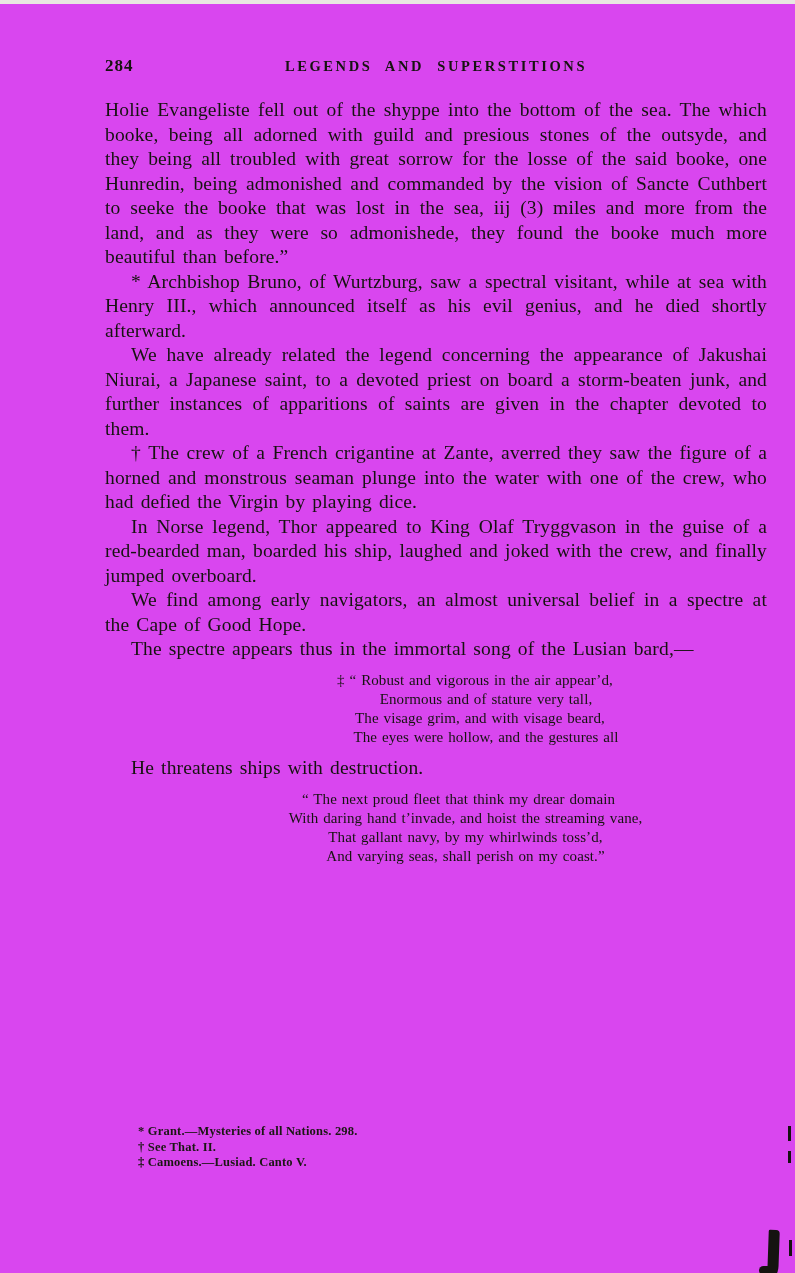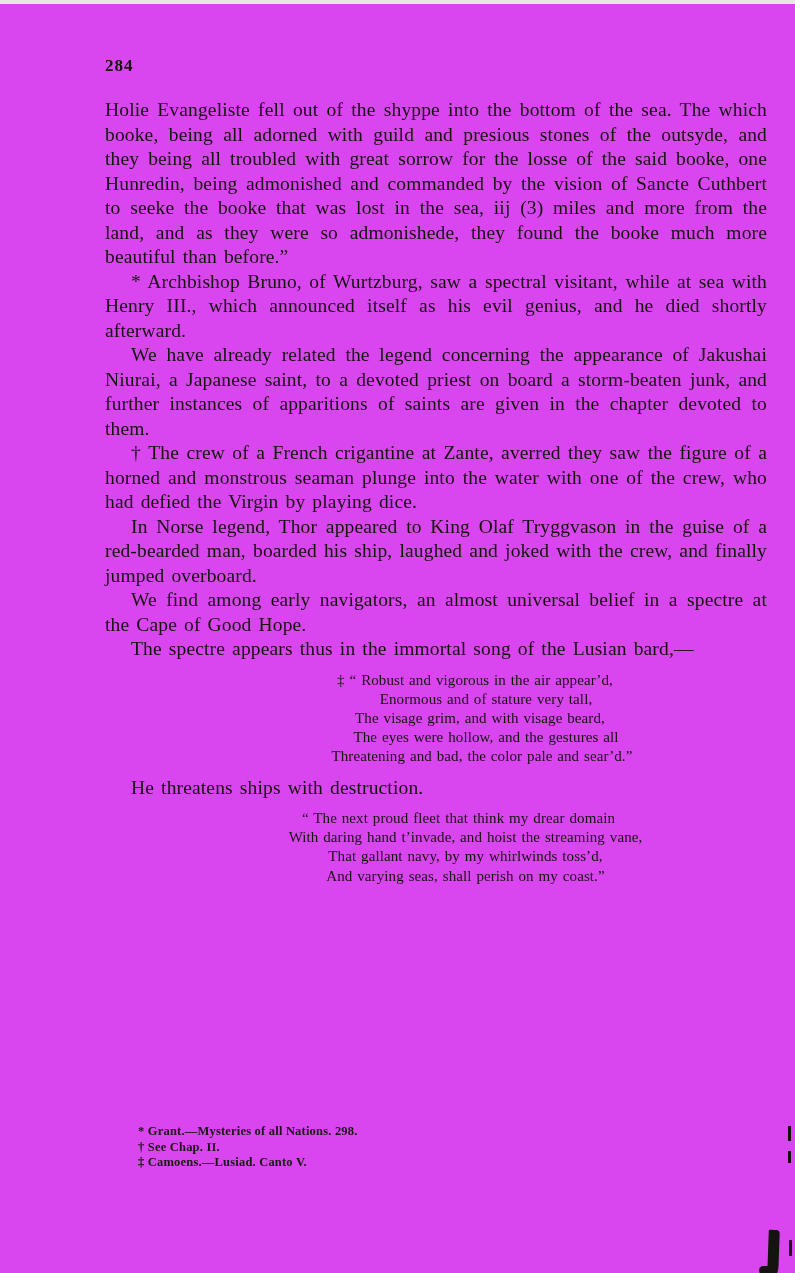--- a/index.html
+++ b/index.html
@@ -66,53 +66,53 @@
     border-radius:6px 0 0 6px;
   }
 </style>
 </head>
 <body>
 
 <div class="sheet">
 
   <div class="page-header">
     <span class="pagenum">284</span>
+    <span class="runhead">LEGENDS AND SUPERSTITIONS</span>
   </div>
 
   <div class="textcol">
     <p class="noindent">Holie Evangeliste fell out of the shyppe into the bottom of the sea.  The which booke, being all adorned with guild and presious stones of the outsyde, and they being all troubled with great sorrow for the losse of the said booke, one Hunredin, being admonished and commanded by the vision of Sancte Cuthbert to seeke the booke that was lost in the sea, iij (3) miles and more from the land, and as they were so admonishede, they found the booke much more beautiful than before.”</p>
     <p>* Archbishop Bruno, of Wurtzburg, saw a spectral visitant, while at sea with Henry III., which announced itself as his evil genius, and he died shortly afterward.</p>
     <p>We have already related the legend concerning the appearance of Jakushai Niurai, a Japanese saint, to a devoted priest on board a storm-beaten junk, and further instances of apparitions of saints are given in the chapter devoted to them.</p>
     <p>† The crew of a French crigantine at Zante, averred they saw the figure of a horned and monstrous seaman plunge into the water with one of the crew, who had defied the Virgin by playing dice.</p>
     <p>In Norse legend, Thor appeared to King Olaf Tryggvason in the guise of a red-bearded man, boarded his ship, laughed and joked with the crew, and finally jumped overboard.</p>
     <p>We find among early navigators, an almost universal belief in a spectre at the Cape of Good Hope.</p>
     <p>The spectre appears thus in the immortal song of the Lusian bard,—</p>
 
     <div class="verse verse1">
       <div class="vl">‡ “ Robust and vigorous in the air appear’d,</div>
       <div class="vl">Enormous and of stature very tall,</div>
       <div class="vl">The visage grim, and with visage beard,</div>
       <div class="vl">The eyes were hollow, and the gestures all</div>
-      <div class="vl">Threatening and bad, the color pale and sear’d.”</div>
     </div>
 
     <p>He threatens ships with destruction.</p>
 
     <div class="verse verse2">
       <div class="vl">“ The next proud fleet that think my drear domain</div>
       <div class="vl">With daring hand t’invade, and hoist the streaming vane,</div>
       <div class="vl">That gallant navy, by my whirlwinds toss’d,</div>
       <div class="vl">And varying seas, shall perish on my coast.”</div>
     </div>
 
   </div>
 
   <div class="footnotes">
     <p class="fn">* Grant.—Mysteries of all Nations.  298.</p>
-    <p class="fn">† See Chap. II.</p>
+    <p class="fn">† See That. II.</p>
     <p class="fn">‡ Camoens.—Lusiad.  Canto V.</p>
   </div>
 
   <div class="artifact a1"></div>
   <div class="artifact a2"></div>
   <div class="artifact a3"></div>
   <div class="artifact blob"></div>
   <div class="artifact blob-foot"></div>
 
 </div>

